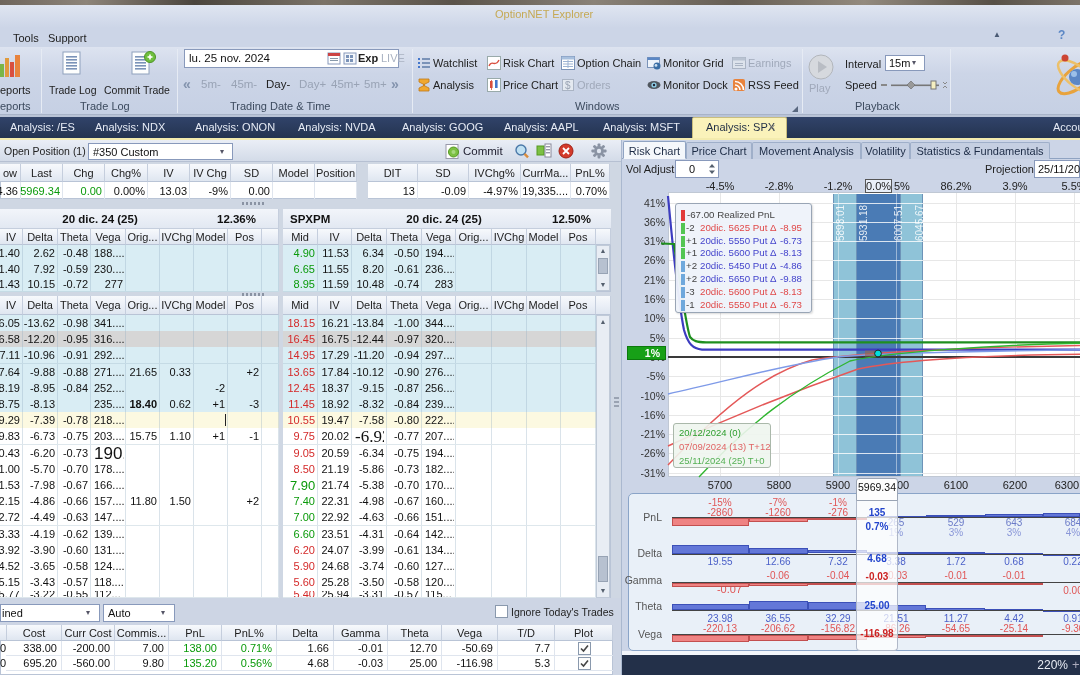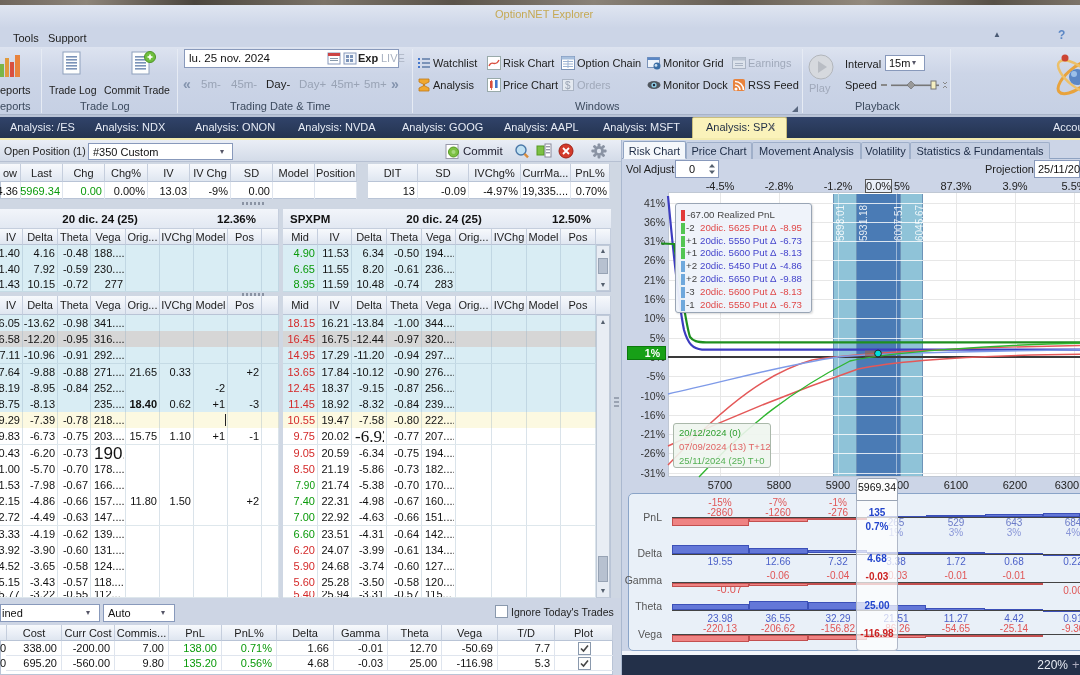--- a/index.html
+++ b/index.html
@@ -311,21 +311,21 @@
 <div class="" style="left:317px;top:245px;width:1px;height:16px;background:rgba(150,175,195,0.35);"></div>
 <div class="" style="left:351px;top:245px;width:1px;height:16px;background:rgba(150,175,195,0.35);"></div>
 <div class="" style="left:386px;top:245px;width:1px;height:16px;background:rgba(150,175,195,0.35);"></div>
 <div class="" style="left:421px;top:245px;width:1px;height:16px;background:rgba(150,175,195,0.35);"></div>
 <div class="" style="left:455px;top:245px;width:1px;height:16px;background:rgba(150,175,195,0.35);"></div>
 <div class="" style="left:491px;top:245px;width:1px;height:16px;background:rgba(150,175,195,0.35);"></div>
 <div class="" style="left:526px;top:245px;width:1px;height:16px;background:rgba(150,175,195,0.35);"></div>
 <div class="" style="left:560px;top:245px;width:1px;height:16px;background:rgba(150,175,195,0.35);"></div>
 <div class="" style="left:595px;top:245px;width:1px;height:16px;background:rgba(150,175,195,0.35);"></div>
 <div class="t" style="left:-5px;top:246px;width:25px;height:15px;line-height:15px;text-align:right;font-size:11px;color:#111;">1.40</div>
-<div class="t" style="left:30px;top:246px;width:25px;height:15px;line-height:15px;text-align:right;font-size:11px;color:#111;">4.16</div>
+<div class="t" style="left:30px;top:246px;width:25px;height:15px;line-height:15px;text-align:right;font-size:11px;color:#111;">2.62</div>
 <div class="t" style="left:59px;top:246px;width:29px;height:15px;line-height:15px;text-align:right;font-size:11px;color:#111;">-0.48</div>
 <div class="t" style="left:94px;top:246px;width:30px;height:15px;line-height:15px;font-size:11px;color:#111;">188....</div>
 <div class="t" style="left:290px;top:246px;width:25px;height:15px;line-height:15px;text-align:right;font-size:11px;color:#0a9a0a;">4.90</div>
 <div class="t" style="left:317px;top:246px;width:32px;height:15px;line-height:15px;text-align:right;font-size:11px;color:#111;">11.53</div>
 <div class="t" style="left:359px;top:246px;width:25px;height:15px;line-height:15px;text-align:right;font-size:11px;color:#111;">6.34</div>
 <div class="t" style="left:390px;top:246px;width:29px;height:15px;line-height:15px;text-align:right;font-size:11px;color:#111;">-0.50</div>
 <div class="t" style="left:425px;top:246px;width:29px;height:15px;line-height:15px;font-size:11px;color:#111;">194....</div>
 <div class="" style="left:0px;top:261px;width:279px;height:17px;background:#d9edf4;border-bottom:1px solid rgba(160,185,200,0.35);"></div>
 <div class="" style="left:283px;top:261px;width:313px;height:17px;background:#d9edf4;border-bottom:1px solid rgba(160,185,200,0.35);"></div>
 <div class="" style="left:22px;top:261px;width:1px;height:16px;background:rgba(150,175,195,0.35);"></div>
@@ -729,21 +729,21 @@
 <div class="" style="left:421px;top:477px;width:1px;height:16px;background:rgba(150,175,195,0.35);"></div>
 <div class="" style="left:455px;top:477px;width:1px;height:16px;background:rgba(150,175,195,0.35);"></div>
 <div class="" style="left:491px;top:477px;width:1px;height:16px;background:rgba(150,175,195,0.35);"></div>
 <div class="" style="left:526px;top:477px;width:1px;height:16px;background:rgba(150,175,195,0.35);"></div>
 <div class="" style="left:560px;top:477px;width:1px;height:16px;background:rgba(150,175,195,0.35);"></div>
 <div class="" style="left:595px;top:477px;width:1px;height:16px;background:rgba(150,175,195,0.35);"></div>
 <div class="t" style="left:-5px;top:478px;width:25px;height:15px;line-height:15px;text-align:right;font-size:11px;color:#111;">1.53</div>
 <div class="t" style="left:26px;top:478px;width:29px;height:15px;line-height:15px;text-align:right;font-size:11px;color:#111;">-7.98</div>
 <div class="t" style="left:59px;top:478px;width:29px;height:15px;line-height:15px;text-align:right;font-size:11px;color:#111;">-0.67</div>
 <div class="t" style="left:94px;top:478px;width:30px;height:15px;line-height:15px;font-size:11px;color:#111;">166....</div>
-<div class="t" style="left:290px;top:478px;width:25px;height:15px;line-height:15px;text-align:right;font-size:10px;color:#0a9a0a;">7.90</div>
+<div class="t" style="left:290px;top:478px;width:25px;height:15px;line-height:15px;text-align:right;font-size:13px;color:#0a9a0a;">7.90</div>
 <div class="t" style="left:317px;top:478px;width:32px;height:15px;line-height:15px;text-align:right;font-size:11px;color:#111;">21.74</div>
 <div class="t" style="left:355px;top:478px;width:29px;height:15px;line-height:15px;text-align:right;font-size:11px;color:#111;">-5.38</div>
 <div class="t" style="left:390px;top:478px;width:29px;height:15px;line-height:15px;text-align:right;font-size:11px;color:#111;">-0.70</div>
 <div class="t" style="left:425px;top:478px;width:29px;height:15px;line-height:15px;font-size:11px;color:#111;">170....</div>
 <div class="" style="left:0px;top:493px;width:279px;height:17px;background:#ffffff;border-bottom:1px solid rgba(160,185,200,0.35);"></div>
 <div class="" style="left:283px;top:493px;width:313px;height:17px;background:#ffffff;border-bottom:1px solid rgba(160,185,200,0.35);"></div>
 <div class="" style="left:22px;top:493px;width:1px;height:16px;background:rgba(150,175,195,0.35);"></div>
 <div class="" style="left:57px;top:493px;width:1px;height:16px;background:rgba(150,175,195,0.35);"></div>
 <div class="" style="left:90px;top:493px;width:1px;height:16px;background:rgba(150,175,195,0.35);"></div>
 <div class="" style="left:125px;top:493px;width:1px;height:16px;background:rgba(150,175,195,0.35);"></div>
@@ -1114,21 +1114,21 @@
 <div class="" style="left:833px;top:473px;width:90px;height:1px;background:rgba(255,255,255,0.8);"></div>
 <div class="" style="left:838px;top:194px;width:1px;height:281px;background:rgba(255,255,255,0.45);"></div>
 <div class="" style="left:896px;top:194px;width:1px;height:281px;background:rgba(255,255,255,0.45);"></div>
 <div style="left:835px;top:199px;width:12px;height:42px;line-height:12px;font-size:10px;color:rgba(255,255,255,0.85);writing-mode:vertical-rl;transform:rotate(180deg);white-space:nowrap;overflow:visible;">5893.01</div>
 <div style="left:858px;top:199px;width:12px;height:42px;line-height:12px;font-size:10px;color:rgba(255,255,255,0.85);writing-mode:vertical-rl;transform:rotate(180deg);white-space:nowrap;overflow:visible;">5931.18</div>
 <div style="left:893px;top:199px;width:12px;height:42px;line-height:12px;font-size:10px;color:rgba(255,255,255,0.85);writing-mode:vertical-rl;transform:rotate(180deg);white-space:nowrap;overflow:visible;">6007.51</div>
 <div style="left:914px;top:199px;width:12px;height:42px;line-height:12px;font-size:10px;color:rgba(255,255,255,0.85);writing-mode:vertical-rl;transform:rotate(180deg);white-space:nowrap;overflow:visible;">6045.67</div>
 <div class="t" style="left:700px;top:180px;width:40px;height:12px;line-height:12px;text-align:center;font-size:11px;color:#222;">-4.5%</div>
 <div class="t" style="left:759px;top:180px;width:40px;height:12px;line-height:12px;text-align:center;font-size:11px;color:#222;">-2.8%</div>
 <div class="t" style="left:818px;top:180px;width:40px;height:12px;line-height:12px;text-align:center;font-size:11px;color:#222;">-1.2%</div>
-<div class="t" style="left:936px;top:180px;width:40px;height:12px;line-height:12px;text-align:center;font-size:11px;color:#222;">87.3%</div>
+<div class="t" style="left:936px;top:180px;width:40px;height:12px;line-height:12px;text-align:center;font-size:11px;color:#222;">86.2%</div>
 <div class="t" style="left:995px;top:180px;width:40px;height:12px;line-height:12px;text-align:center;font-size:11px;color:#222;">3.9%</div>
 <div class="t" style="left:1054px;top:180px;width:40px;height:12px;line-height:12px;text-align:center;font-size:11px;color:#222;">5.5%</div>
 <div class="t" style="left:894px;top:180px;width:26px;height:12px;line-height:12px;font-size:11px;color:#222;">5%</div>
 <div class="" style="left:865px;top:179px;width:27px;height:14px;background:#e9eff8;border:1px solid #555;"></div>
 <div class="t" style="left:866px;top:180px;width:25px;height:12px;line-height:12px;text-align:center;font-size:11px;color:#222;">0.0%</div>
 <div class="" style="left:668px;top:356px;width:412px;height:2px;background:#3a3a3a;"></div>
 <svg style="position:absolute;left:622px;top:140px" width="458" height="535" viewBox="622 140 458 535">
 <path d="M668,196 C673,250 679,305 684,330 C688,344 693,348.8 702,349.6 L1080,349.7" stroke="#3c3cc0" stroke-width="2.2" fill="none"></path>
 <path d="M661,243.5 L674,244 C680,282 686,326 690,337 C693,341 697,342.2 706,342.4 L1080,342.4" stroke="#1f8f1f" stroke-width="2.2" fill="none"></path>
 <path d="M668,465 C730,400 770,372 812,360 C852,353.5 960,347.5 1080,345.5" stroke="#e45858" stroke-width="1.4" fill="none"></path>

